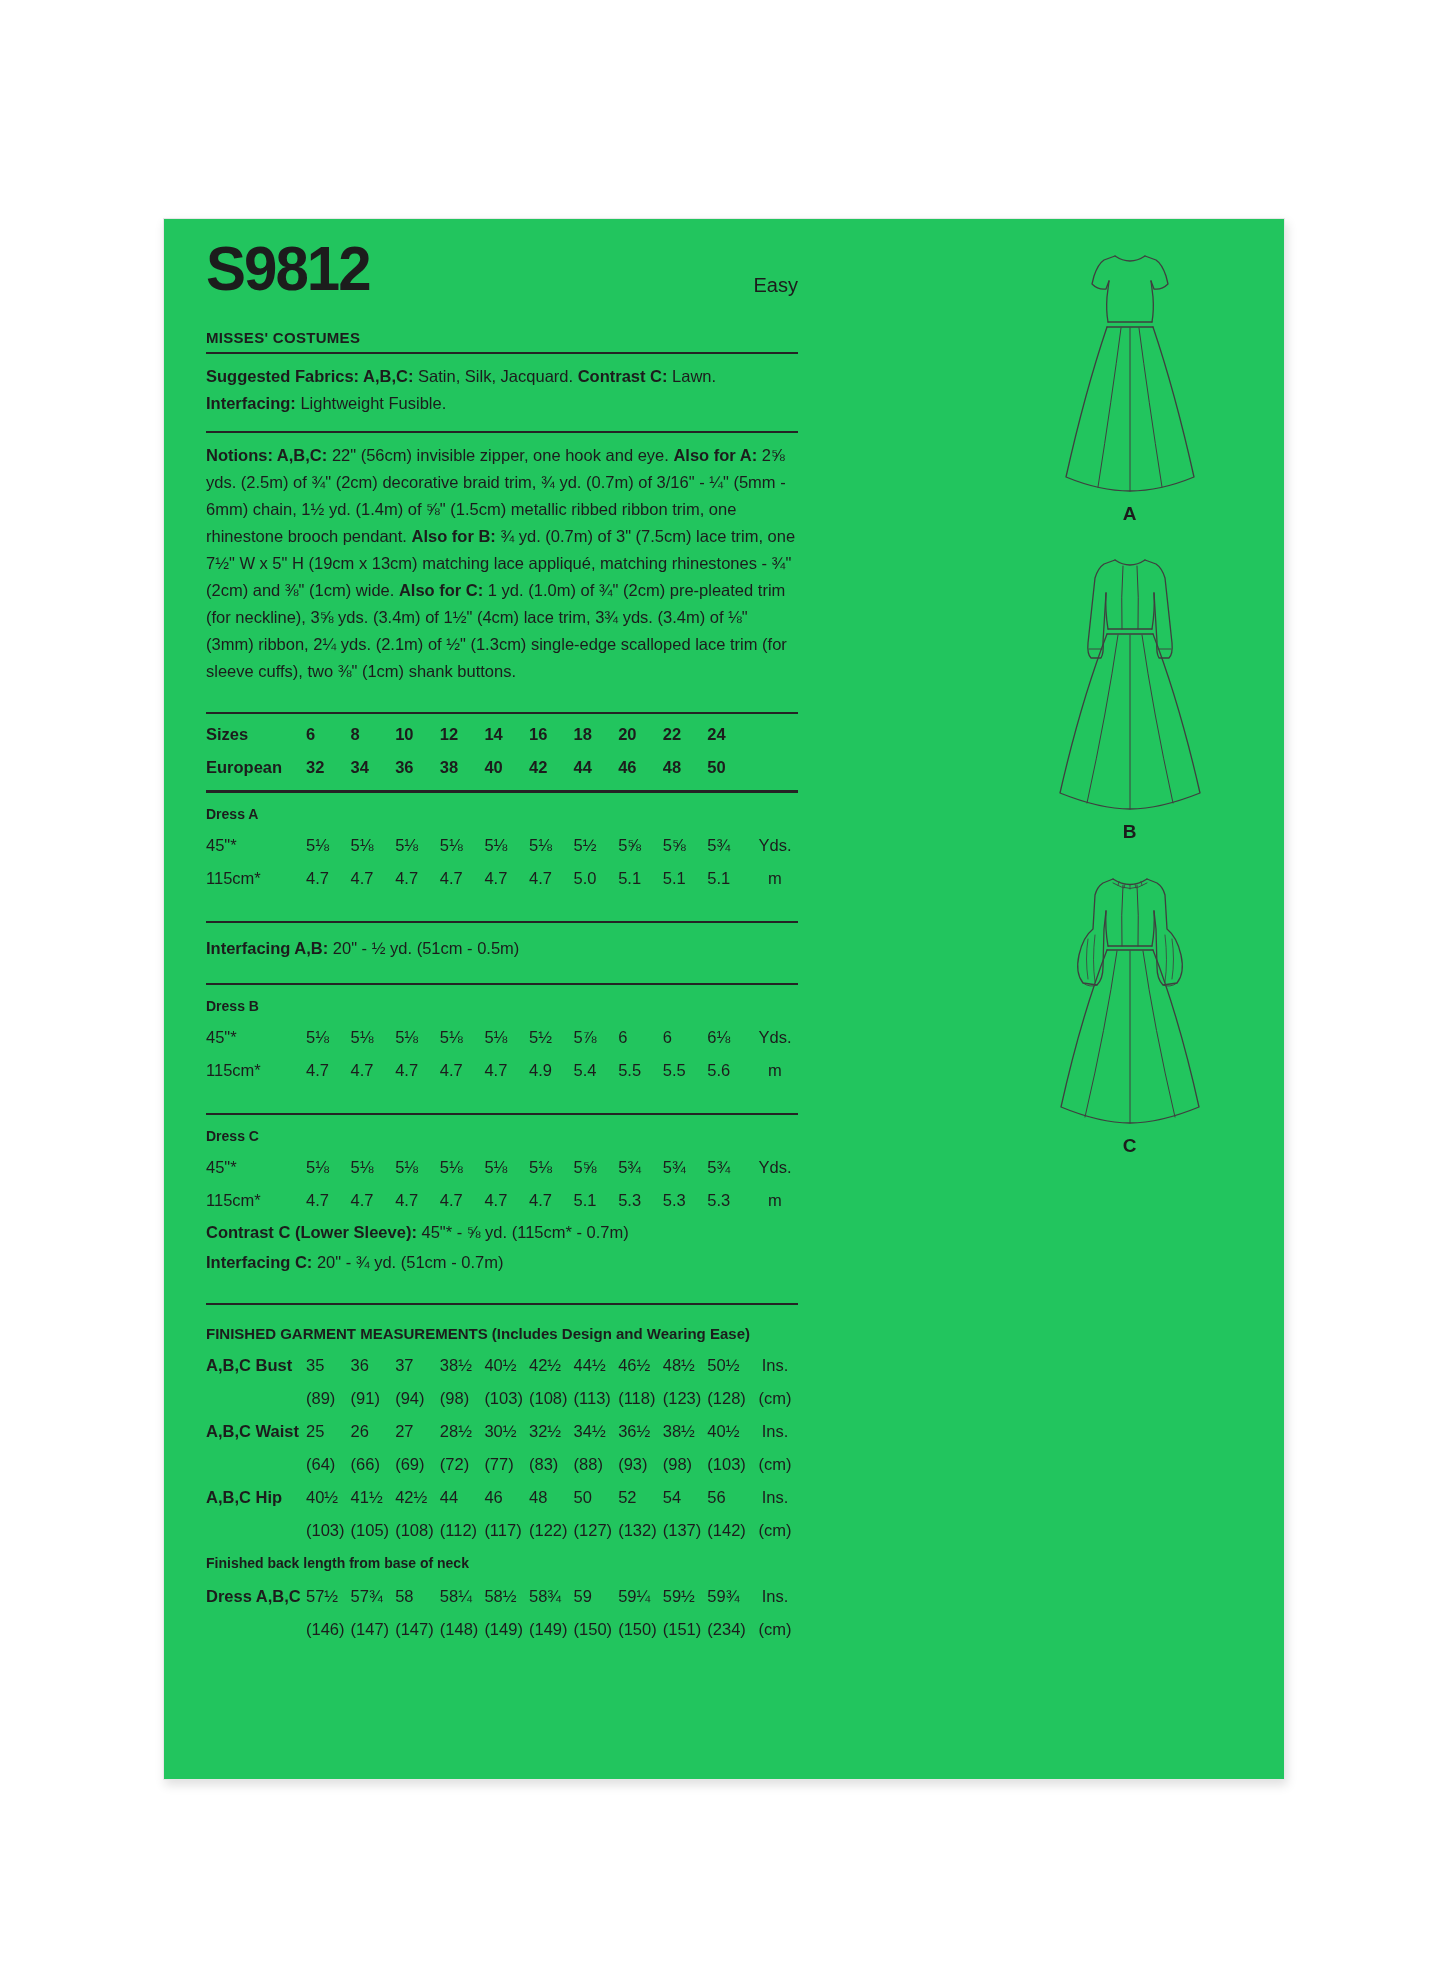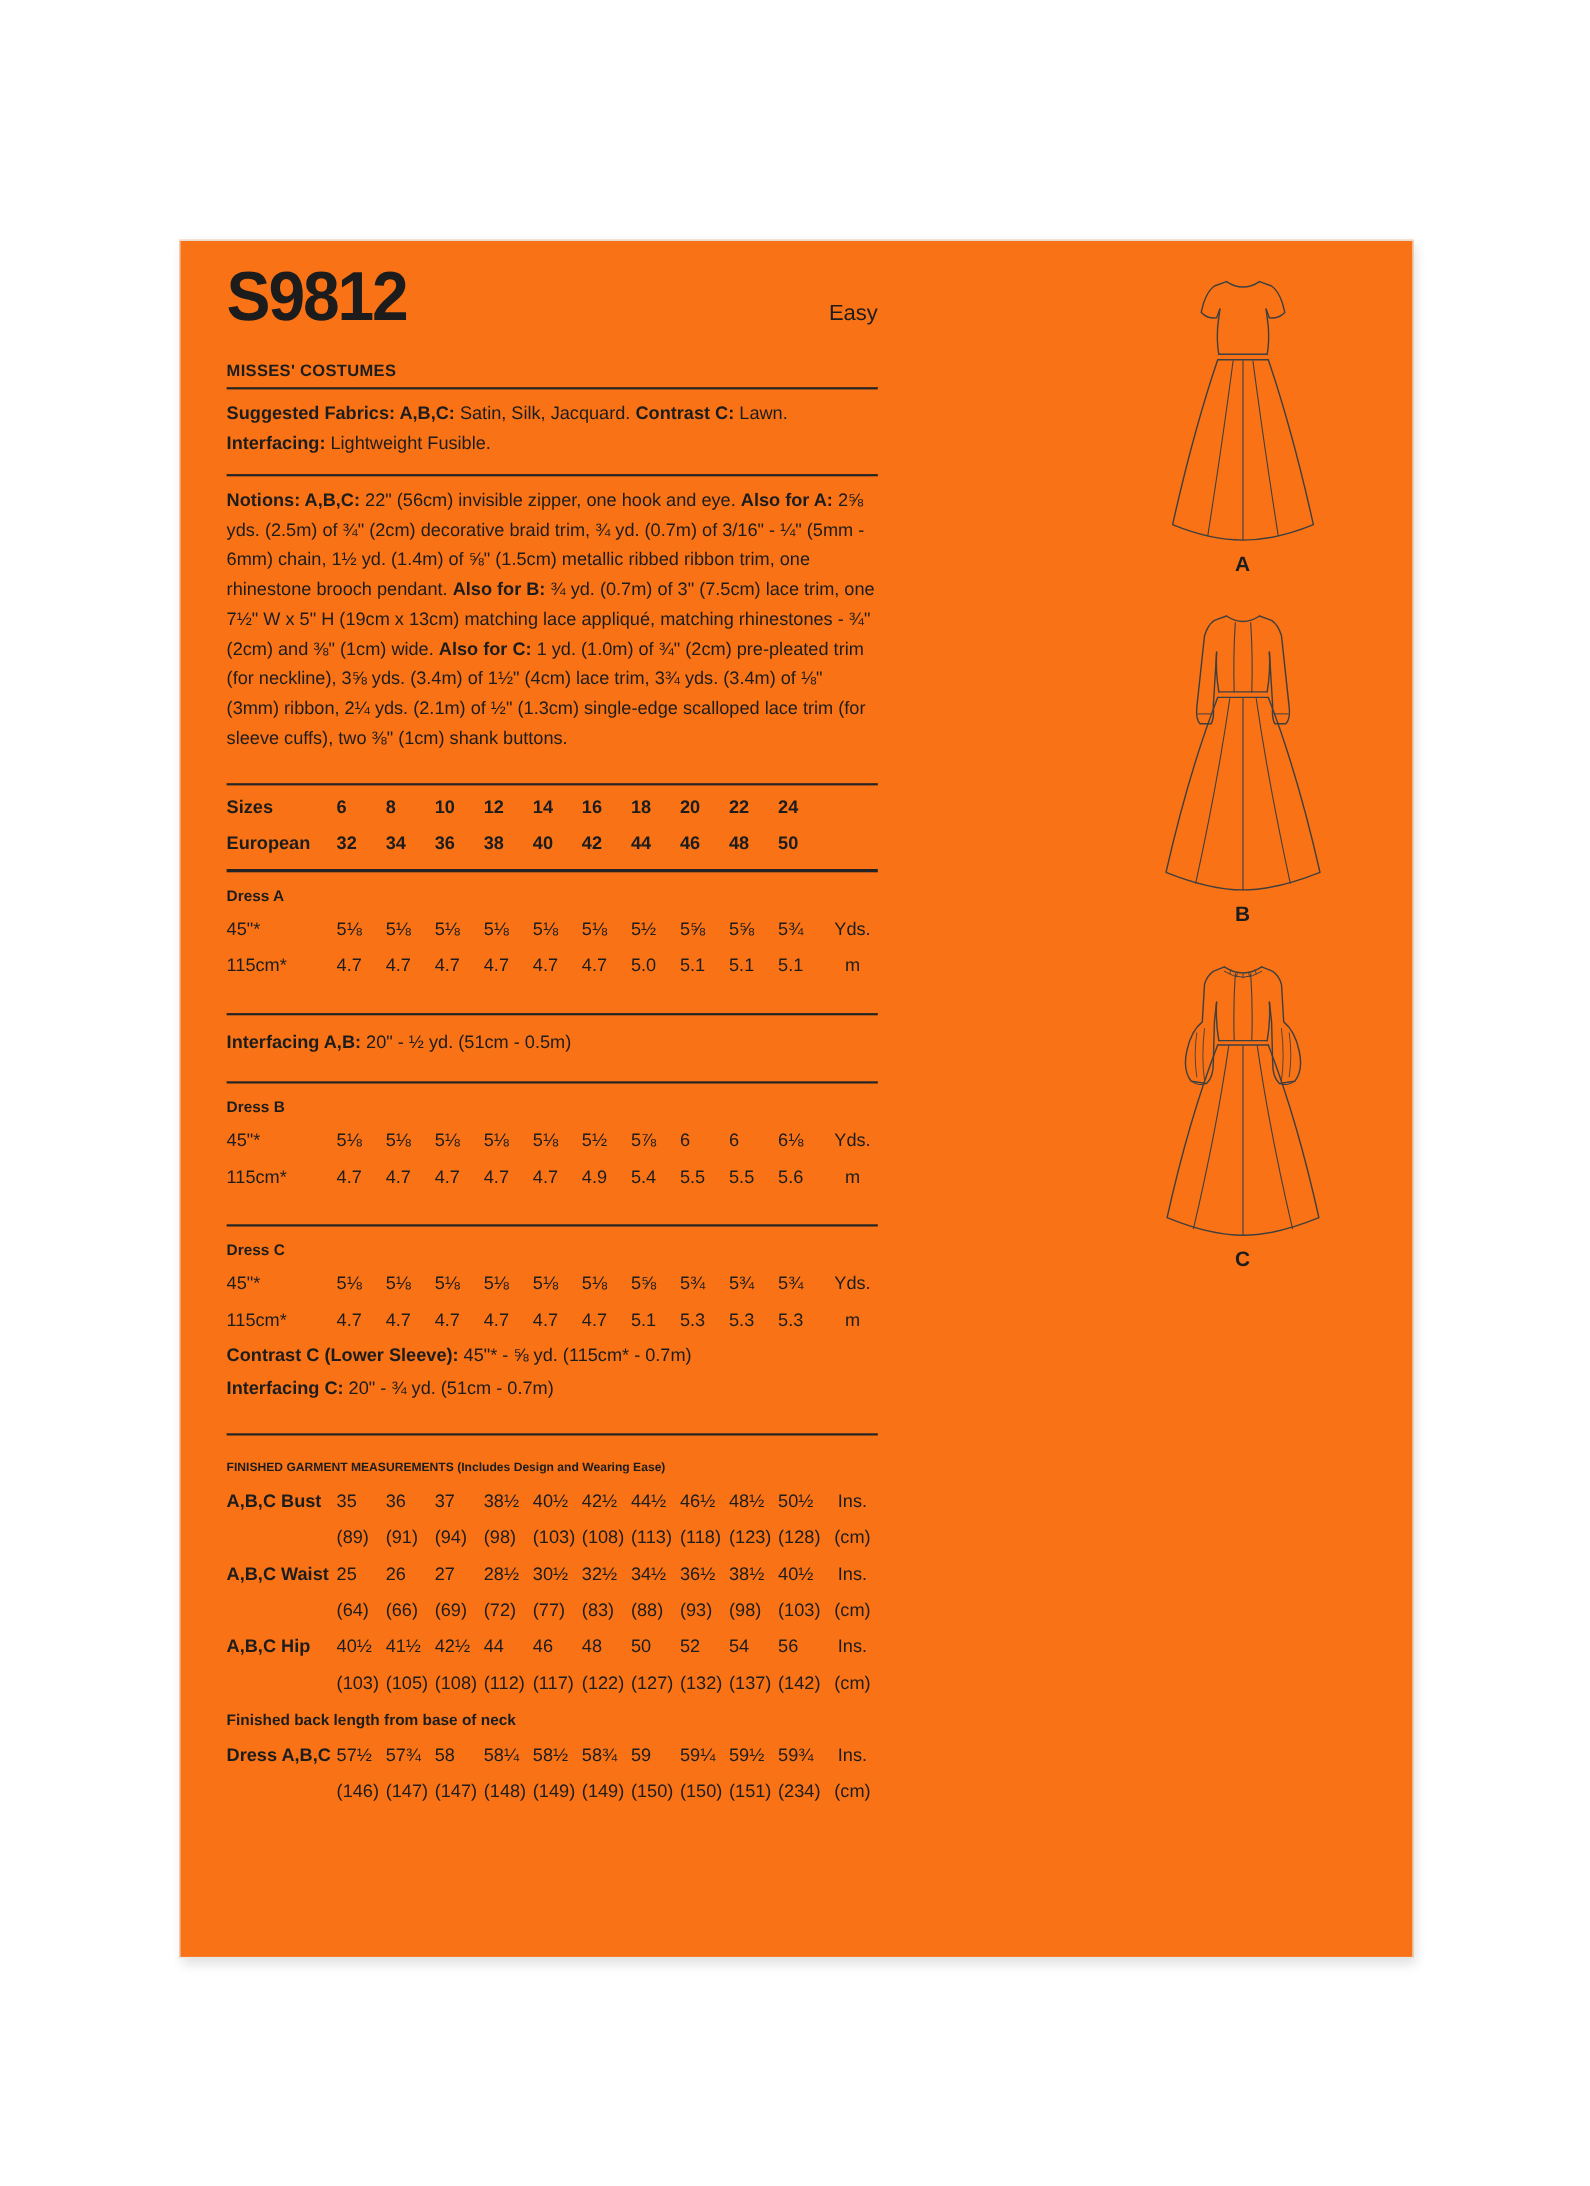--- a/index.html
+++ b/index.html
@@ -3,21 +3,21 @@
 <meta charset="utf-8">
 <style>
   html,body{margin:0;padding:0;}
   body{
     width:1445px;height:1987px;background:#ffffff;position:relative;
     font-family:"Liberation Sans",sans-serif;color:#1c1c1c;
     -webkit-font-smoothing:antialiased;
   }
   .card{
     position:absolute;left:163px;top:218px;width:1120px;height:1560px;
-    background:#f97316;border:1px solid #e7e7e7;
+    background:#22c55e;border:1px solid #e7e7e7;
     box-shadow:2px 5px 10px rgba(0,0,0,.13);
   }
   .content{position:absolute;left:42px;top:22px;width:592px;}
   .hdr{display:flex;justify-content:space-between;align-items:flex-end;}
   .code{font-size:60px;font-weight:bold;letter-spacing:-2px;line-height:1;transform:scaleY(1.05);transform-origin:left bottom;}
   .easy{font-size:20px;line-height:1;padding-bottom:6px;}
   .cat{font-weight:bold;font-size:15px;letter-spacing:.3px;margin-top:28px;}
   .rule{border:none;border-top:2px solid #242424;margin:6px 0 0;}
   .rule.thick{border-top-width:3px;}
   p.body{font-size:16.5px;line-height:1.64;margin:9px 0 0;}
@@ -25,21 +25,21 @@
   .gap8{margin-top:8px;}.gap14{margin-top:14px;}.gap20{margin-top:20px;}
   .gap26{margin-top:26px;}
 
   .trow{display:grid;grid-template-columns:100px repeat(10,44.6px) 1fr;
         font-size:16.5px;line-height:33px;white-space:nowrap;}
   .trow .tlabel{text-align:left;}
   .trow .tunit{text-align:center;}
   .trow .b,.trow.allb span{font-weight:bold;}
   .sec-title{font-weight:bold;font-size:14px;line-height:30px;margin-top:6px;}
   .inline-line{font-size:16.5px;line-height:30px;margin-top:10px;}
-  .meas-title{font-weight:bold;font-size:11px;line-height:30px;margin-top:14px;}
+  .meas-title{font-weight:bold;font-size:15px;line-height:30px;margin-top:14px;}
   .meas-sub{font-weight:bold;font-size:14px;line-height:33px;}
 
   .footer{position:absolute;left:42px;top:1488px;width:592px;}
   .footnote{font-size:14.5px;margin-top:7px;}
   .footnote .sp{display:inline-block;width:26px;}
 
   .figures{position:absolute;left:858px;top:28px;width:215px;
            display:flex;flex-direction:column;align-items:center;}
   .fig{display:flex;flex-direction:column;align-items:center;margin-bottom:26px;}
   .fig-label{font-weight:bold;font-size:19px;margin-top:4px;}

